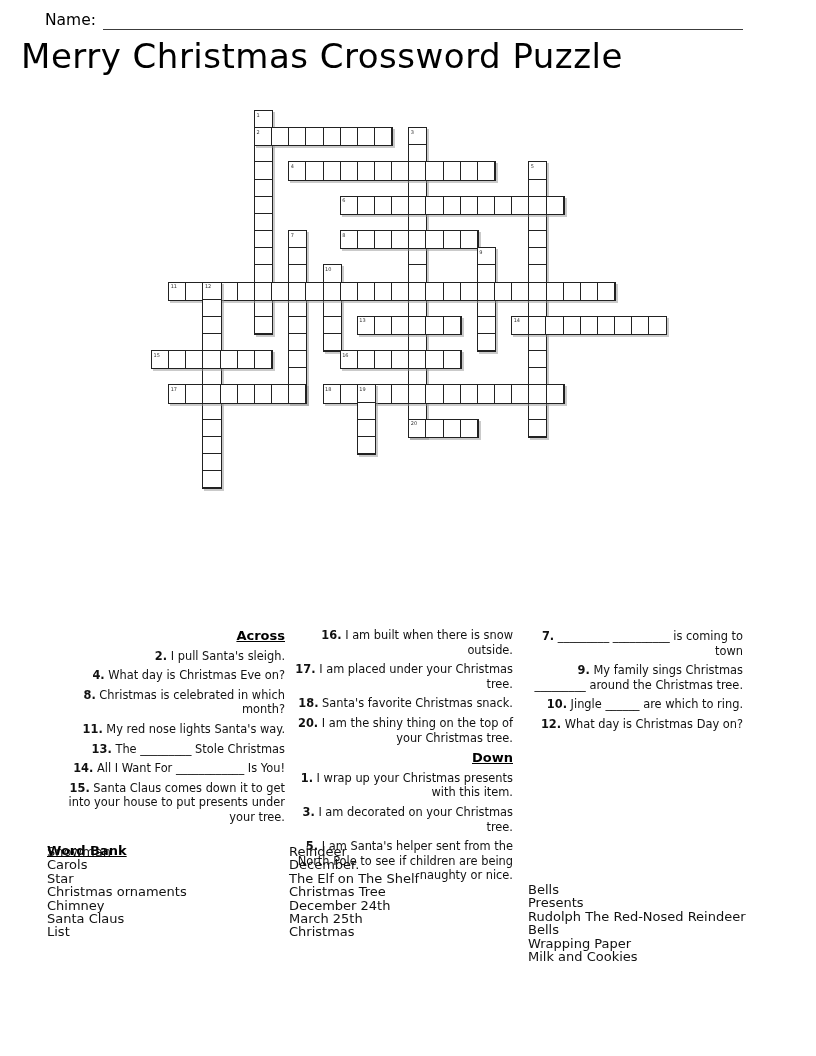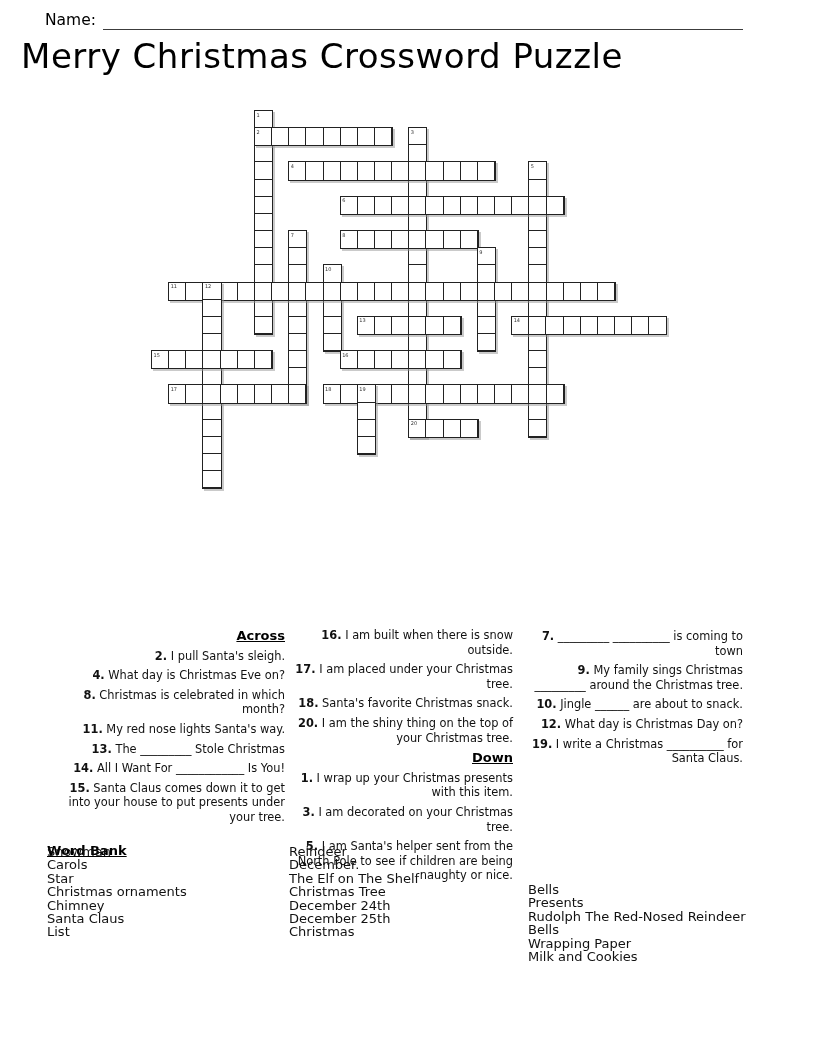--- a/index.html
+++ b/index.html
@@ -350,42 +350,41 @@
     <div class="clue"><b>18.</b><span> Santa's favorite Christmas snack.</span></div>
     <div class="clue"><b>20.</b><span> I am the shiny thing on the top of your Christmas tree.</span></div>
     <div class="section-heading">Down</div>
     <div class="clue"><b>1.</b><span> I wrap up your Christmas presents with this item.</span></div>
     <div class="clue"><b>3.</b><span> I am decorated on your Christmas tree.</span></div>
     <div class="clue"><b>5.</b><span> I am Santa's helper sent from the North Pole to see if children are being naughty or nice.</span></div>
   </div>
 <div class="clue-col" id="clue-col-2">
     <div class="clue"><b>7.</b><span> _________ __________ is coming to town</span></div>
     <div class="clue"><b>9.</b><span> My family sings Christmas _________ around the Christmas tree.</span></div>
-    <div class="clue"><b>10.</b><span> Jingle ______ are about to snack.</span></div>
+    <div class="clue"><b>10.</b><span> Jingle ______ are which to ring.</span></div>
     <div class="clue"><b>12.</b><span> What day is Christmas Day on?</span></div>
-    <div class="clue"><b>19.</b><span> I write a Christmas __________ for Santa Claus.</span></div>
   </div>
 
 <div class="section-heading" id="wordbank-heading">Word Bank</div>
 <div class="bank-col" id="bank-col-0">
     <div class="bank-item">Snowman</div>
     <div class="bank-item">Carols</div>
     <div class="bank-item">Star</div>
     <div class="bank-item">Christmas ornaments</div>
     <div class="bank-item">Chimney</div>
     <div class="bank-item">Santa Claus</div>
     <div class="bank-item">List</div>
   </div>
 <div class="bank-col" id="bank-col-1">
     <div class="bank-item">Reindeer</div>
     <div class="bank-item">December.</div>
     <div class="bank-item">The Elf on The Shelf</div>
     <div class="bank-item">Christmas Tree</div>
     <div class="bank-item">December 24th</div>
-    <div class="bank-item">December 25th</div>
+    <div class="bank-item">March 25th</div>
     <div class="bank-item">Christmas</div>
   </div>
 <div class="bank-col" id="bank-col-2">
     <div class="bank-item">Bells</div>
     <div class="bank-item">Presents</div>
     <div class="bank-item">Rudolph The Red-Nosed Reindeer</div>
     <div class="bank-item">Bells</div>
     <div class="bank-item">Wrapping Paper</div>
     <div class="bank-item">Milk and Cookies</div>
   </div>

